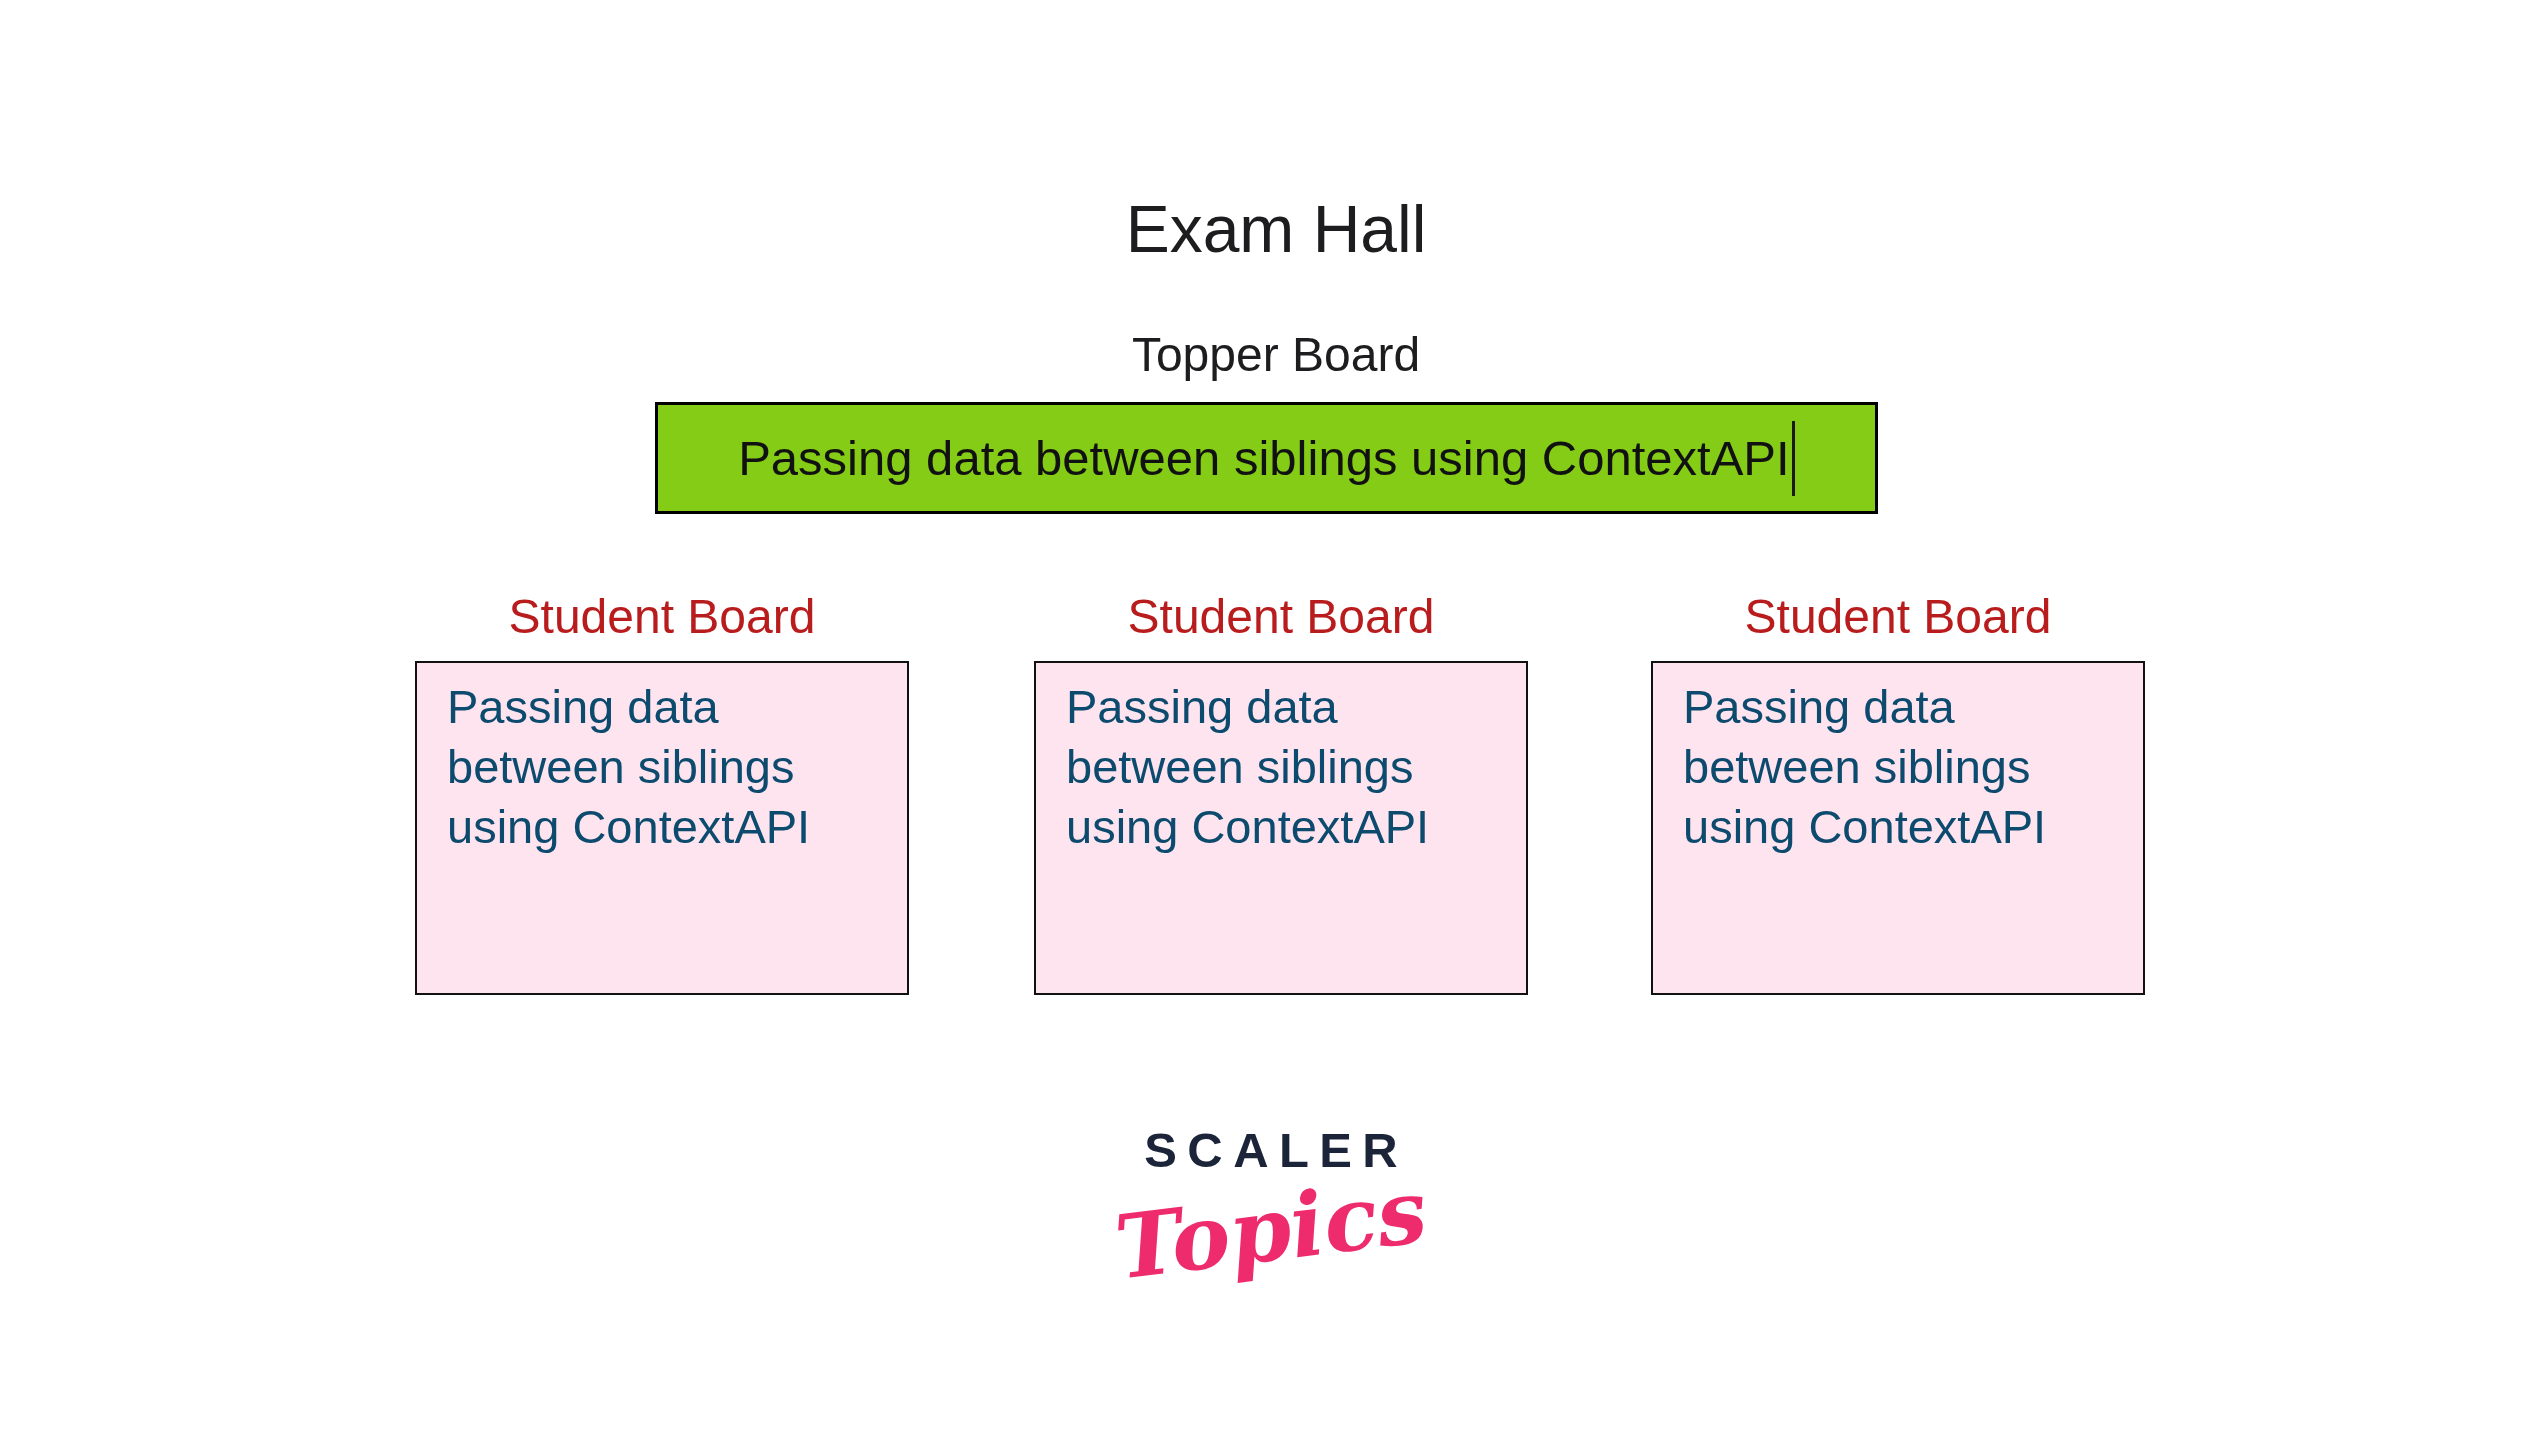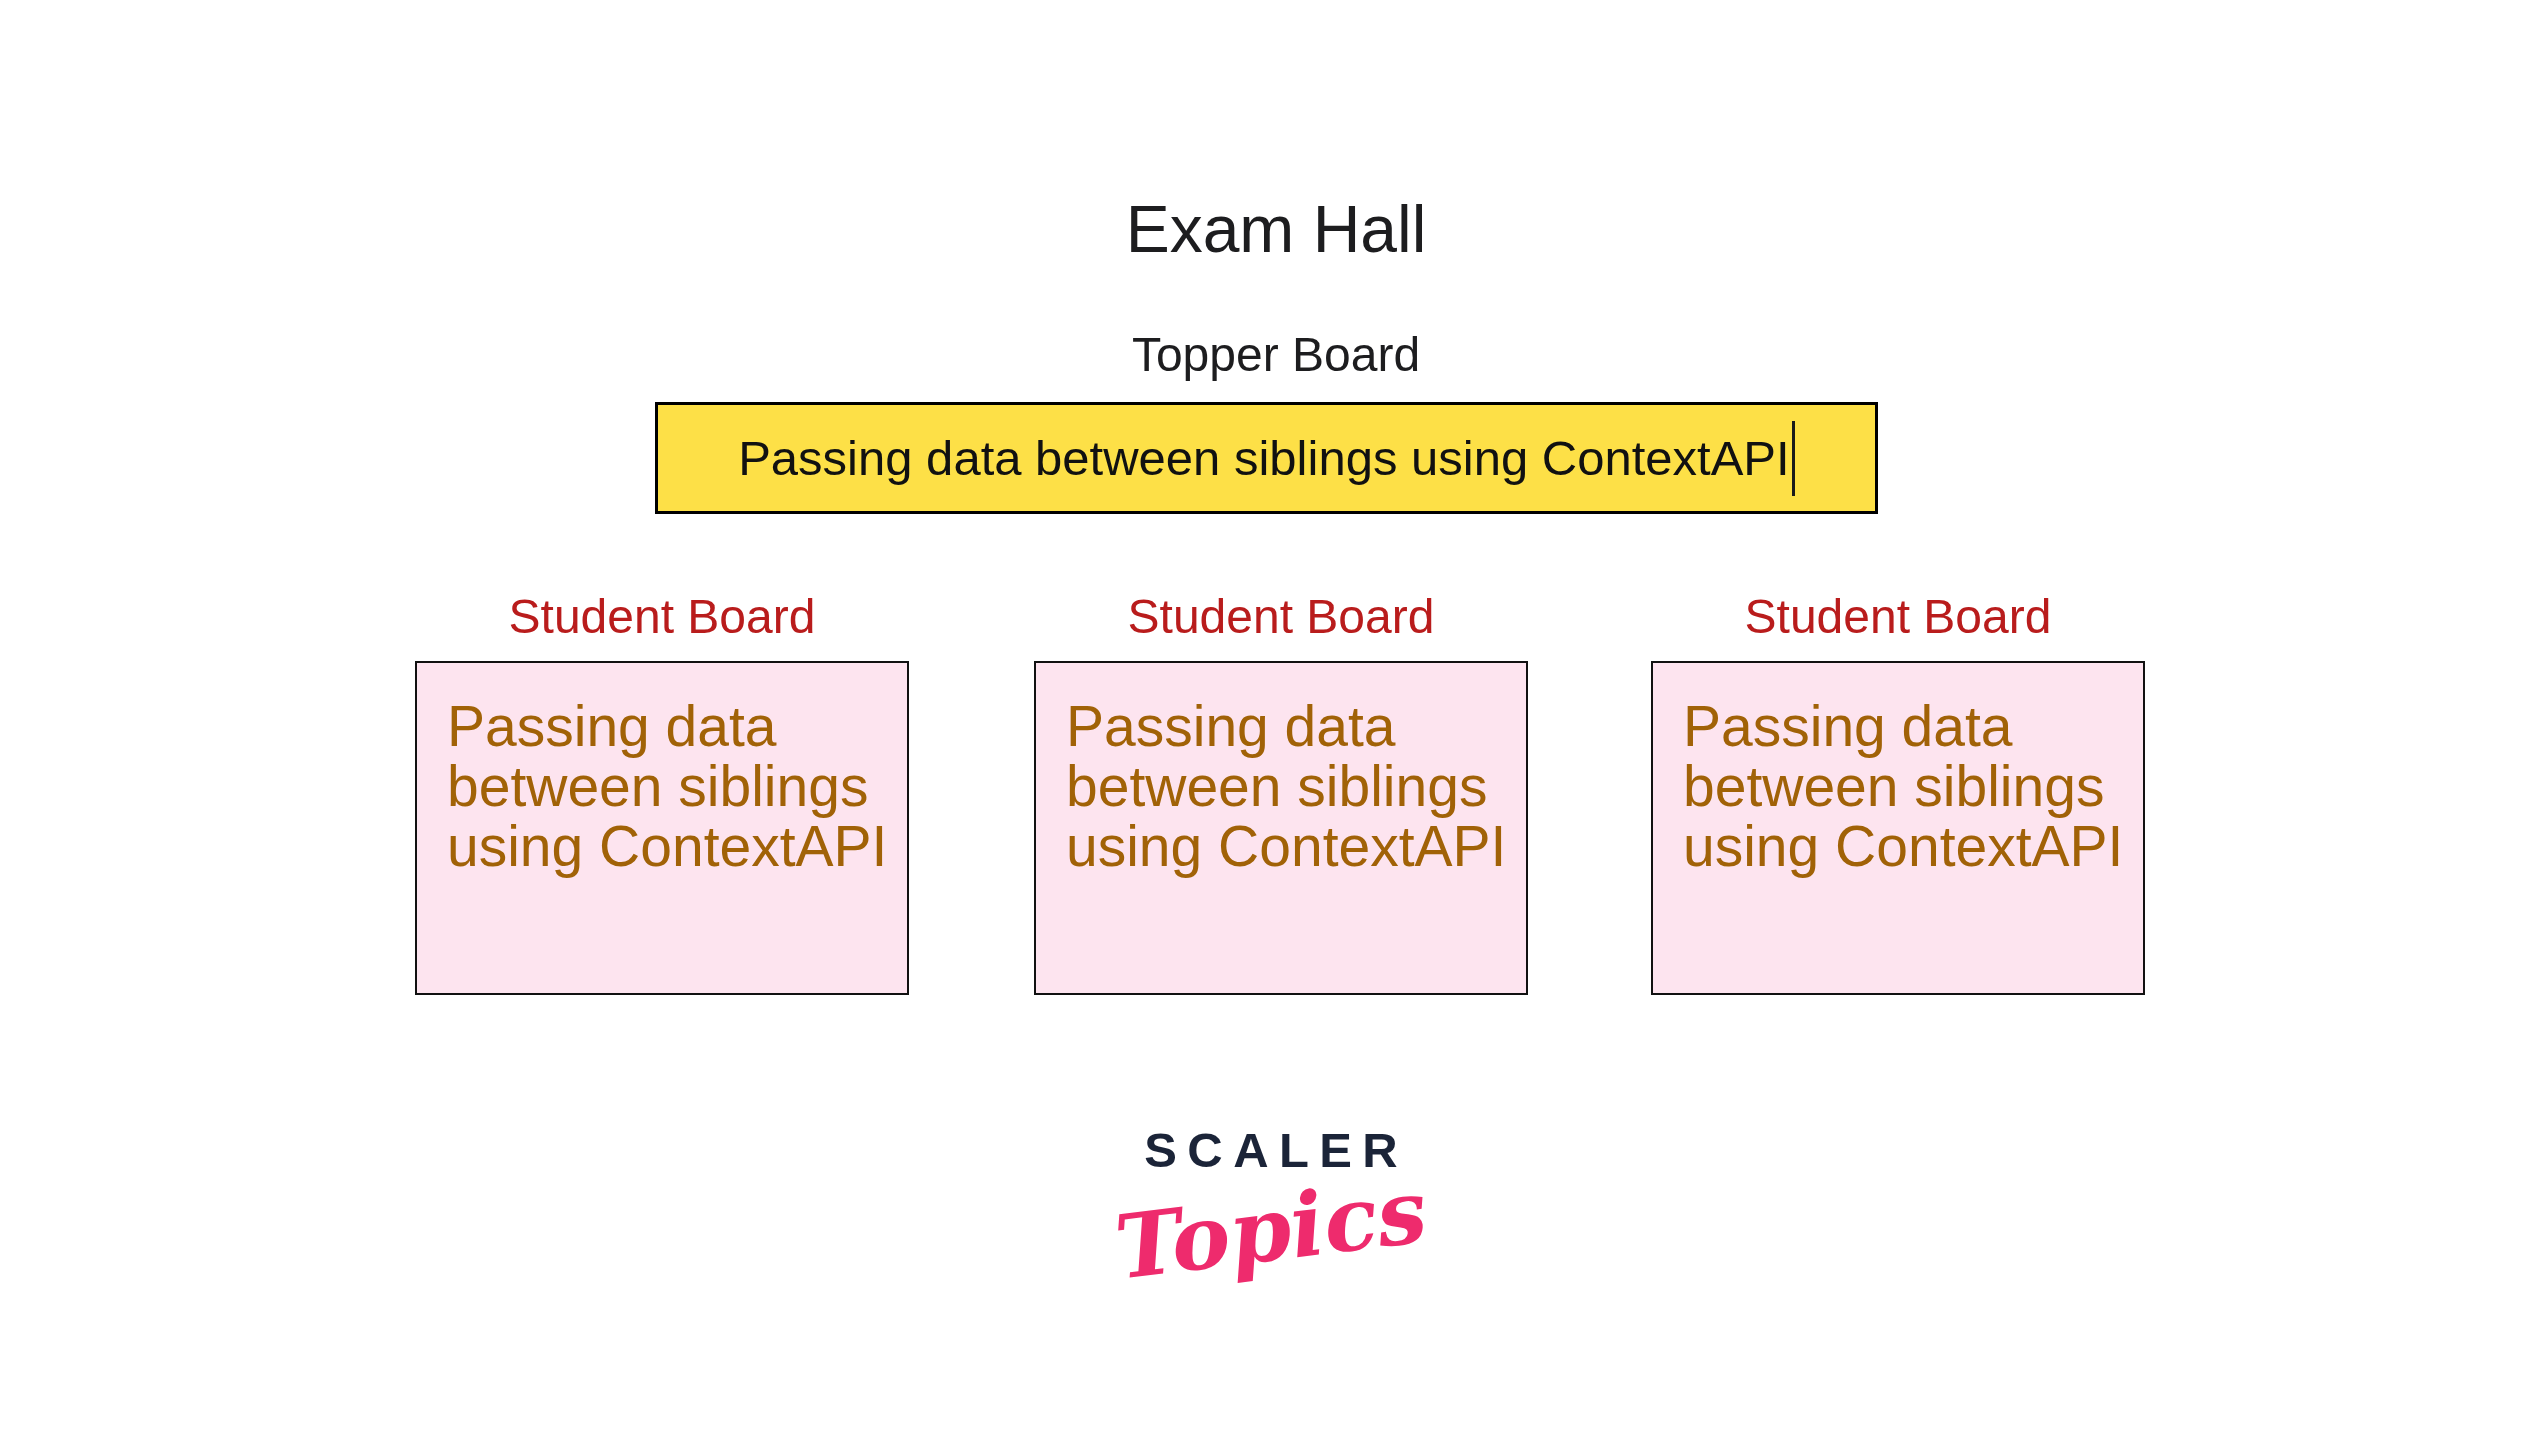--- a/index.html
+++ b/index.html
@@ -37,21 +37,21 @@
     color: #1d1d1f;
   }
 
   .topper-input {
     top: 402px;
     left: 655px;
     width: 1223px;
     height: 112px;
     box-sizing: border-box;
     border: 3.7px solid #000000;
-    background: #fde047;
+    background: #84cc16;
     display: flex;
     align-items: center;
     justify-content: center;
   }
   .topper-input .value {
     font-size: 49px;
     line-height: 52px;
     color: #111111;
     white-space: nowrap;
   }
@@ -80,24 +80,24 @@
     width: 494px;
     height: 334px;
     box-sizing: border-box;
     border: 2.2px solid #111111;
     background: #fde4ef;
   }
   .board.b1 { left: 415px; }
   .board.b2 { left: 1034px; }
   .board.b3 { left: 1651px; }
   .board .board-text {
-    margin: 33px 15px 0 30px;
-    font-size: 57px;
+    margin: 14px 15px 0 30px;
+    font-size: 47px;
     line-height: 60px;
-    color: #a16207;
+    color: #0c4a6e;
   }
   .board .board-text span { display: block; }
 
   .logo {
     top: 1124px;
     left: 0;
     width: 2542px;
     text-align: center;
   }
   .logo .brand {

